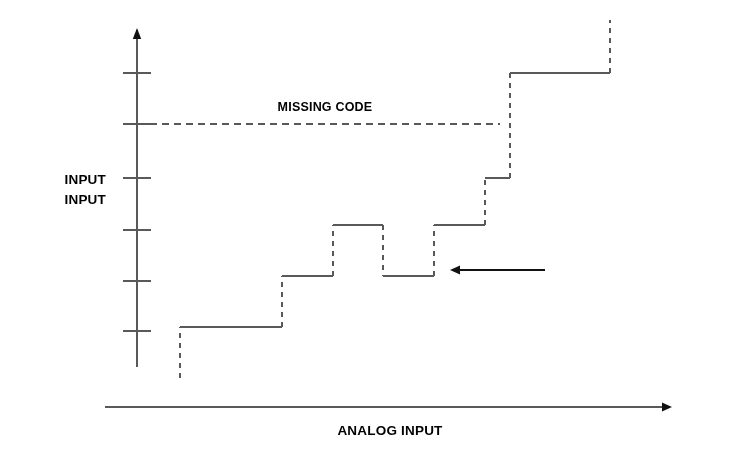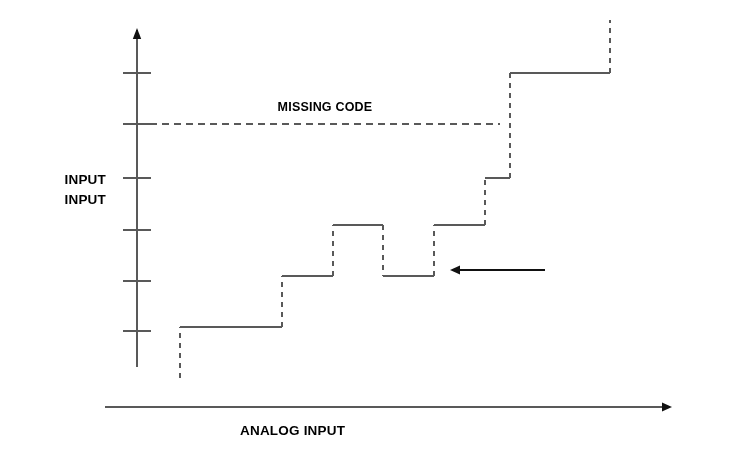--- a/index.html
+++ b/index.html
@@ -38,21 +38,21 @@
     top: 170px;
     width: 92px;
     text-align: right;
     font-size: 13.5px;
     line-height: 20px;
   }
   #x-axis-title {
     left: 240px;
     top: 423px;
     width: 300px;
-    text-align: left;
+    text-align: center;
     font-size: 13.5px;
   }
   #missing-code-label {
     left: 205px;
     top: 100px;
     width: 240px;
     text-align: center;
     font-size: 12.5px;
   }
   #non-monotonic-label {

